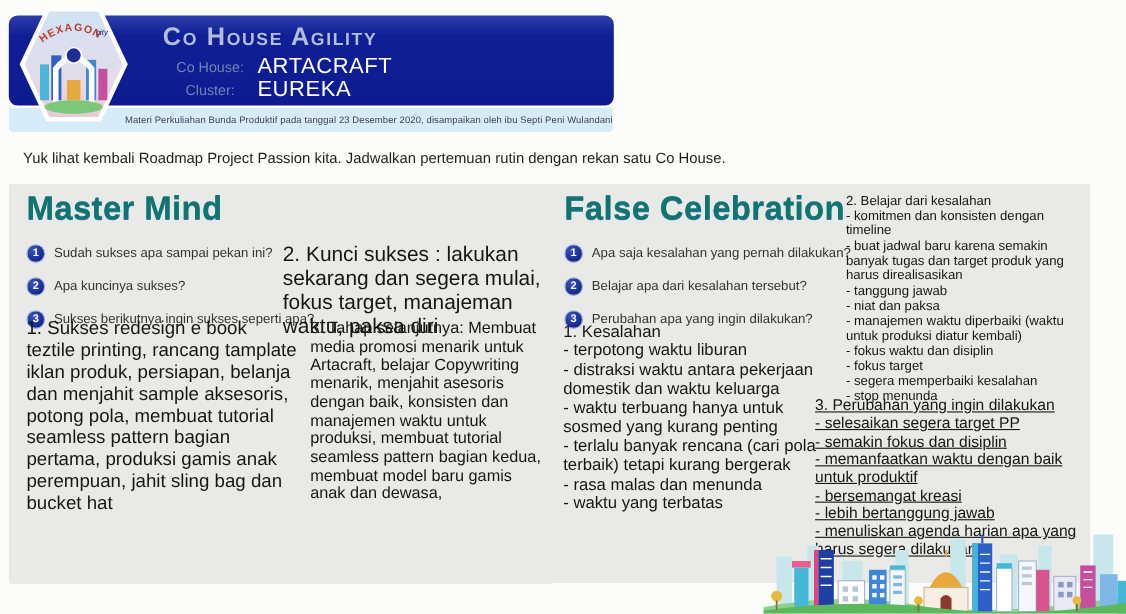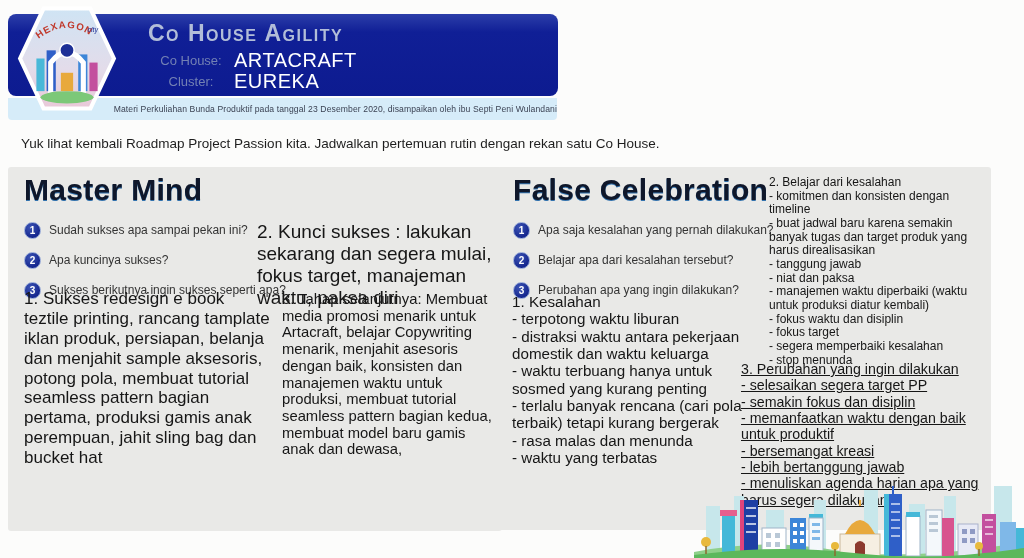--- a/index.html
+++ b/index.html
@@ -33,21 +33,21 @@
   .materi{font-size:8.6px;color:#3c4354;letter-spacing:.1px;}
   .logo{position:absolute;left:16px;top:5px;width:102px;height:107px;z-index:3;}
   
   .subtitle{position:absolute;left:21px;top:136px;font-size:13.5px;color:#1e1e1e;}
   
   .panel{position:absolute;top:167px;height:364px;background:#e9e9e7;border-radius:3px;}
   .panel.left{left:8px;width:494px;}
   .panel.right{left:497px;width:494px;height:363px;}
   .panel-title{
     position:absolute;left:16px;top:6px;
-    font-size:30px;font-weight:700;color:#0f172a;letter-spacing:.3px;
+    font-size:30px;font-weight:700;color:#0f766e;letter-spacing:.3px;
     text-shadow:0 1px 0 #3372ad;
   }
   .questions{position:absolute;left:16px;top:48px;}
   .q-row{display:flex;align-items:center;gap:8px;height:30px;}
   .q-badge{
     width:17px;height:17px;border-radius:50%;flex:0 0 17px;
     background:radial-gradient(circle at 35% 30%,#3c54b4,#15278f 70%);
     border:1px solid #93a7d6;box-sizing:border-box;
     color:#fff;font-size:10px;font-weight:700;
     display:flex;align-items:center;justify-content:center;

